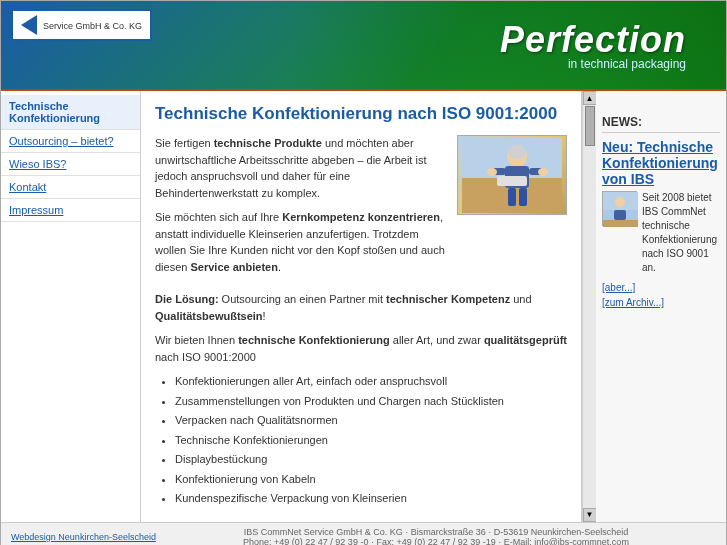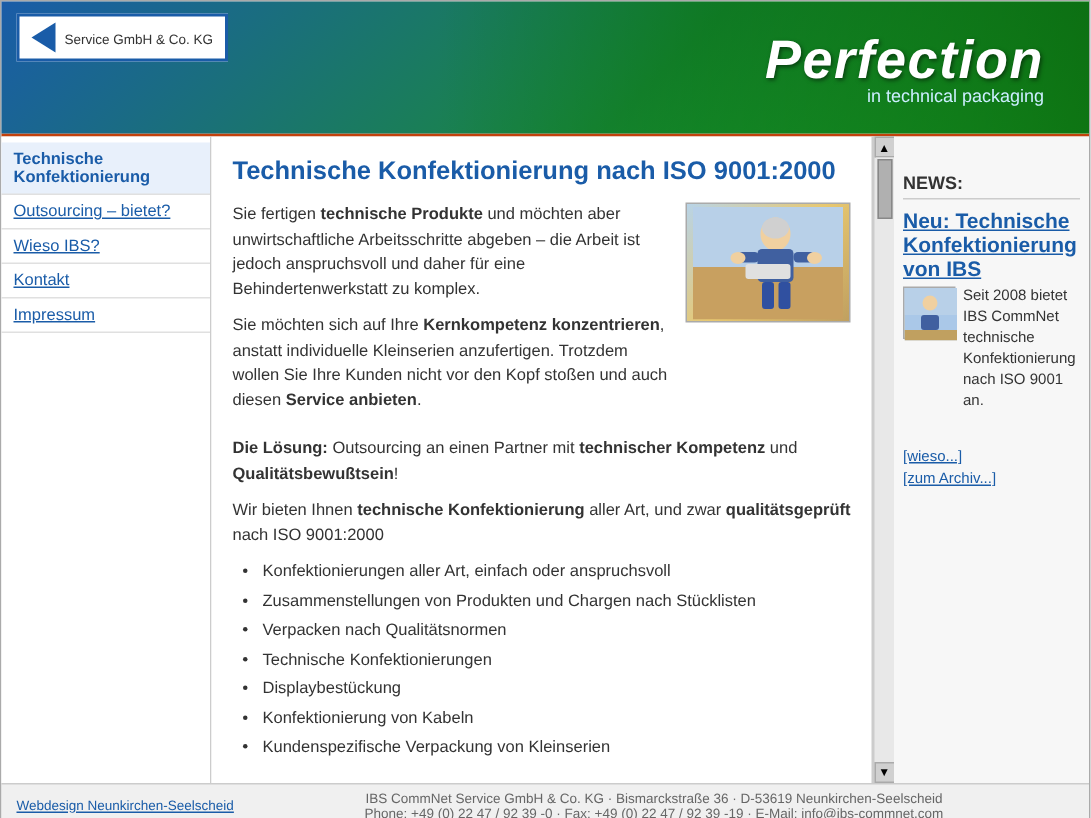--- a/index.html
+++ b/index.html
@@ -61,21 +61,21 @@
       color: #1a5ca8;
       line-height: 1.1;
     }
     .logo-text-sub {
       font-size: 9px;
       color: #333;
       margin-top: 2px;
     }
     .header-tagline {
       position: absolute;
-      right: 30px;
+      right: 40px;
       bottom: 18px;
       text-align: right;
     }
     .tagline-perfection {
       font-size: 36px;
       font-weight: bold;
       color: #fff;
       text-shadow: 1px 1px 3px rgba(0,0,0,0.5);
       font-style: italic;
       letter-spacing: 1px;
@@ -192,21 +192,21 @@
       font-size: 14px;
       font-weight: bold;
       color: #1a5ca8;
       margin-bottom: 4px;
       text-decoration: underline;
       cursor: pointer;
     }
     .news-item-body {
       display: flex;
       gap: 5px;
-      margin-bottom: 24px;
+      margin-bottom: 7px;
     }
     .news-thumb {
       width: 35px;
       height: 35px;
       background: linear-gradient(135deg, #aac8e8, #f0c840);
       border: 1px solid #aaa;
       flex-shrink: 0;
     }
     .news-text {
       font-size: 10px;
@@ -390,21 +390,21 @@
           <svg width="35" height="35" viewBox="0 0 35 35">
             <rect width="35" height="35" fill="#aac8e8"></rect>
             <rect width="35" height="18" y="0" fill="#b8d0e8"></rect>
             <ellipse cx="17" cy="10" rx="5" ry="5" fill="#f0d0a0"></ellipse>
             <rect x="11" y="18" width="12" height="10" rx="2" fill="#4060a0"></rect>
             <rect y="28" width="35" height="7" fill="#c0a060"></rect>
           </svg>
         </div>
         <div class="news-text">Seit 2008 bietet IBS CommNet technische Konfektionierung nach ISO 9001 an.</div>
       </div>
-      <a class="news-link">[wieso...]</a>
+      <a class="news-link">[aber...]</a>
       <a class="news-link">[zum Archiv...]</a>
     </div>
 
   </div>
 
   <div class="footer">
     <span class="footer-link">Webdesign Neunkirchen-Seelscheid</span>
     <div class="footer-center">
       <div>IBS CommNet Service GmbH &amp; Co. KG · Bismarckstraße 36 · D-53619 Neunkirchen-Seelscheid</div>
       <div>Phone: +49 (0) 22 47 / 92 39 -0 · Fax: +49 (0) 22 47 / 92 39 -19 · E-Mail: info@ibs-commnet.com</div>

